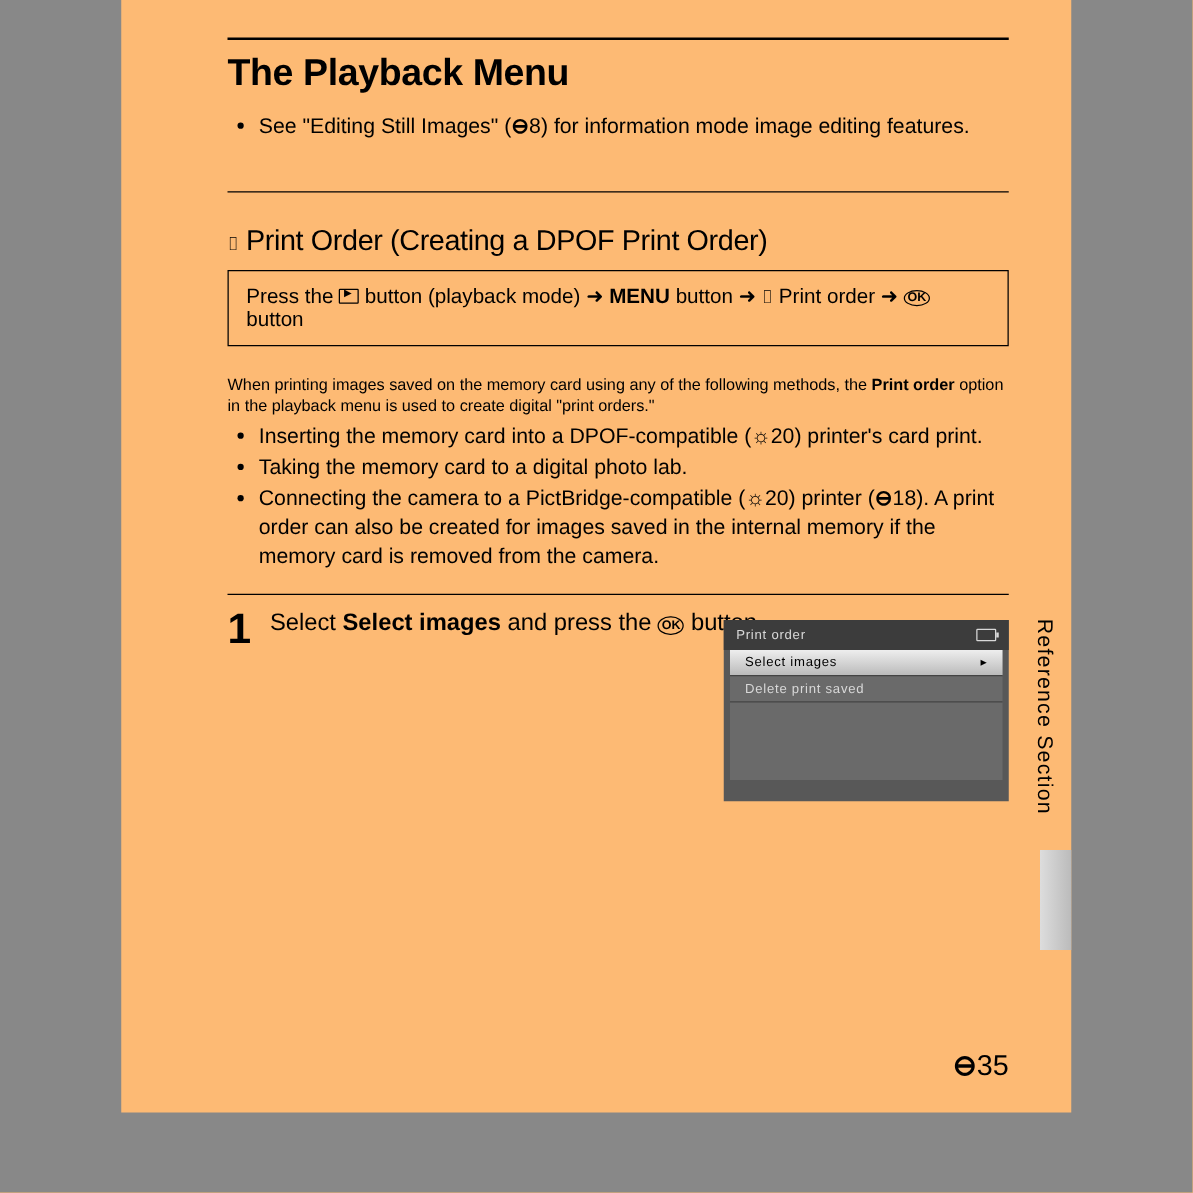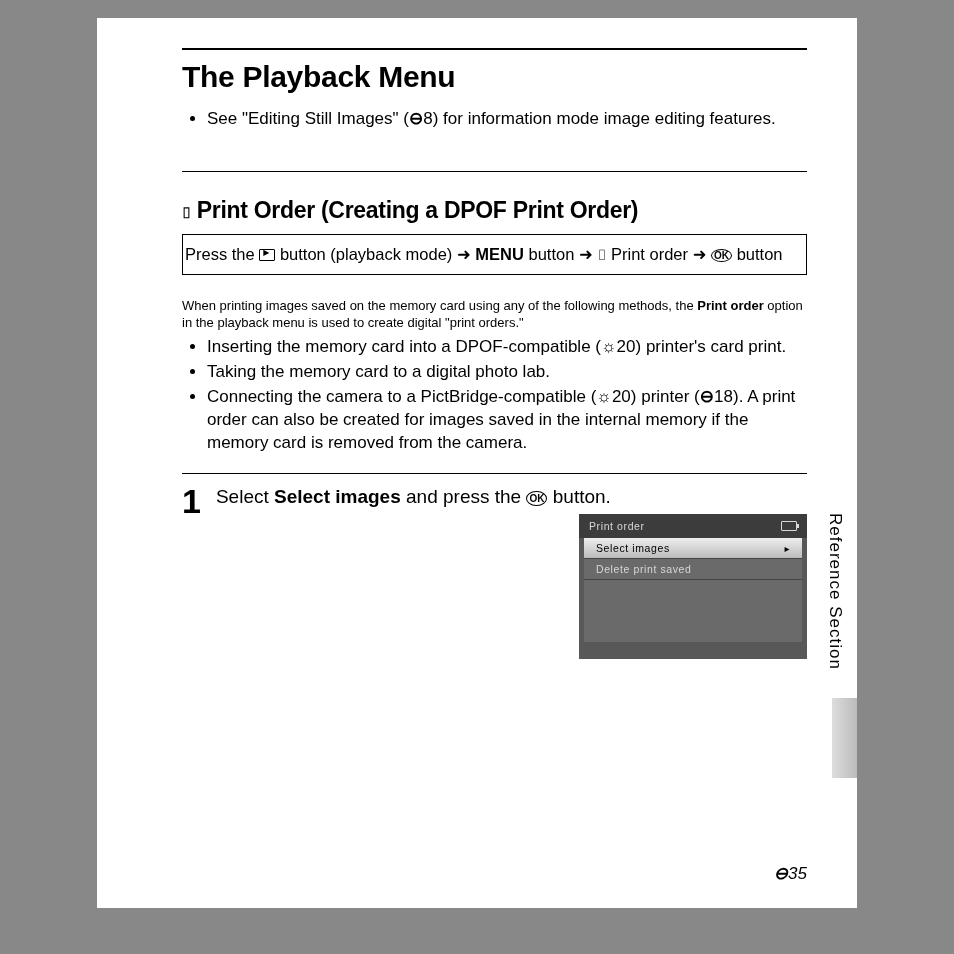--- a/index.html
+++ b/index.html
@@ -4,22 +4,22 @@
   <style>
     body {
       margin: 0;
       background: #888;
       font-family: Arial, Helvetica, sans-serif;
       color: #000;
       width: 954px;
       height: 954px;
     }
     .page {
-      background: #ffffff;
-      margin: 18px auto;
+      background: #fdba74;
+      margin: 0 auto;
       width: 760px;
       height: 890px;
       padding: 30px 50px 30px 55px;
       box-sizing: border-box;
       position: relative;
     }
     .top-rule {
       border-top: 2px solid #000;
       margin-left: 30px;
       margin-bottom: 2px;
@@ -39,28 +39,28 @@
       margin: 2px 0;
       line-height: 1.35;
       list-style: disc;
     }
     .rule {
       border-top: 1px solid #000;
       margin: 40px 0 25px 30px;
     }
     h2 {
       font-size: 23px;
-      font-weight: 700;
+      font-weight: 400;
       margin: 0 0 10px 30px;
       letter-spacing: -0.3px;
     }
     .nav-box {
       border: 1px solid #000;
       margin: 0 0 0 30px;
-      padding: 10px 2px;
+      padding: 10px 14px;
       font-size: 16.5px;
     }
     p.body {
       margin: 22px 0 0 30px;
       font-size: 13px;
       line-height: 1.35;
     }
     .step-row {
       display: flex;
       align-items: flex-start;
@@ -151,22 +151,21 @@
       top: 680px;
       right: 0px;
       width: 25px;
       height: 80px;
       background: linear-gradient(to left, #bbb, #ddd);
     }
     .footer {
       position: absolute;
       bottom: 24px;
       right: 50px;
-      font-size: 17px;
-      font-style: italic;
+      font-size: 23px;
     }
     .icon-playback {
       display: inline-block;
       border: 1.5px solid #000;
       border-radius: 1px;
       width: 14px;
       height: 10px;
       position: relative;
       vertical-align: -1px;
       text-align: center;

